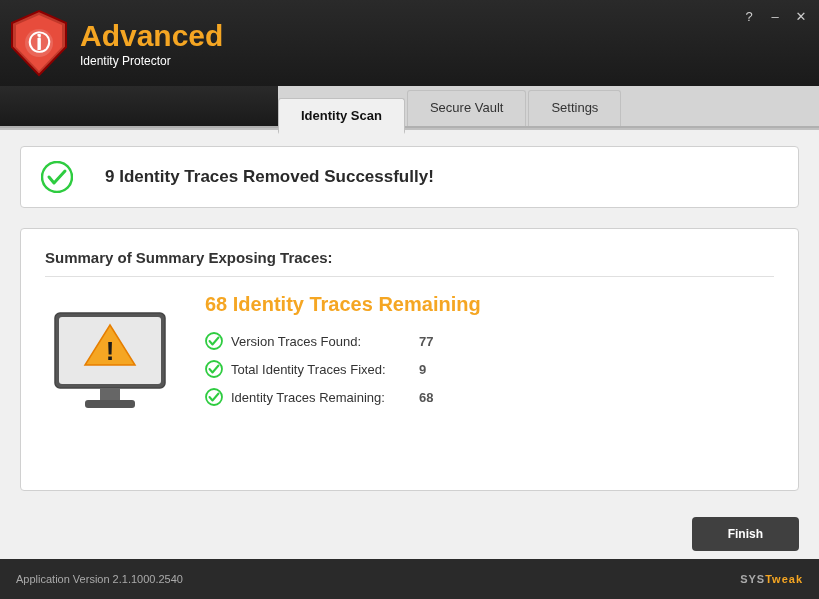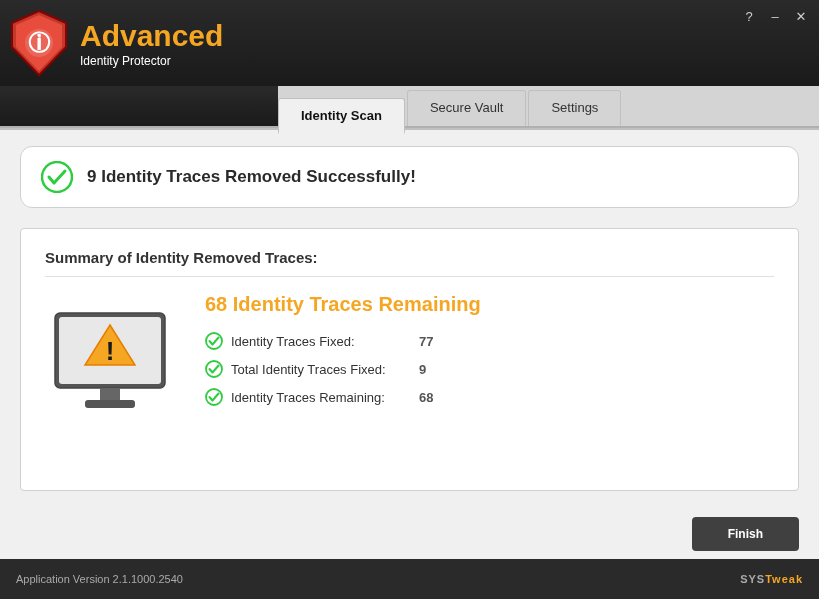--- a/index.html
+++ b/index.html
@@ -71,25 +71,25 @@
       display: flex;
       flex-direction: column;
       border-top: 2px solid #c0c0c0;
       padding: 16px 20px 12px 20px;
     }
 
     
     .success-banner {
       background: #ffffff;
       border: 1px solid #d0d0d0;
-      border-radius: 12px;
+      border-radius: 4px;
       padding: 14px 20px;
       display: flex;
       align-items: center;
-      gap: 14px;
+      gap: 32px;
       margin-bottom: 20px;
     }
     .success-icon {
       width: 32px;
       height: 32px;
       flex-shrink: 0;
     }
     .success-text {
       font-size: 17px;
       font-weight: bold;
@@ -273,21 +273,21 @@
 
   <div class="success-banner">
     <svg class="success-icon" viewBox="0 0 32 32">
       <circle cx="16" cy="16" r="15" fill="none" stroke="#2ecc40" stroke-width="2.5"></circle>
       <polyline points="8,16 13,22 24,10" fill="none" stroke="#2ecc40" stroke-width="3" stroke-linecap="round" stroke-linejoin="round"></polyline>
     </svg>
     <span class="success-text">9 Identity Traces Removed Successfully!</span>
   </div>
 
   <div class="summary-card">
-    <div class="summary-title">Summary of Identity Removed Traces:</div>
+    <div class="summary-title">Summary of Summary Exposing Traces:</div>
     <div class="summary-body">
 
       <div class="monitor-icon">
         <svg width="130" height="120" viewBox="0 0 130 120" xmlns="http://www.w3.org/2000/svg">
 
           <rect x="10" y="10" width="110" height="75" rx="5" ry="5" fill="#555" stroke="#444" stroke-width="1.5"></rect>
           <rect x="14" y="14" width="102" height="67" rx="3" ry="3" fill="#e8e8e8"></rect>
 
           <polygon points="65,22 90,62 40,62" fill="#f5a623" stroke="#e67e00" stroke-width="1.5"></polygon>
           <text x="65" y="57" text-anchor="middle" font-size="26" font-weight="bold" fill="#1a1a1a">!</text>
@@ -298,21 +298,21 @@
       </div>
 
       <div class="summary-stats">
         <div class="traces-remaining">68 Identity Traces Remaining</div>
 
         <div class="stat-row">
           <svg class="stat-check" viewBox="0 0 18 18">
             <circle cx="9" cy="9" r="8" fill="none" stroke="#2ecc40" stroke-width="1.8"></circle>
             <polyline points="4.5,9 7.5,12.5 13.5,5.5" fill="none" stroke="#2ecc40" stroke-width="2" stroke-linecap="round" stroke-linejoin="round"></polyline>
           </svg>
-          <span class="stat-label">Identity Traces Fixed:</span>
+          <span class="stat-label">Version Traces Found:</span>
           <span class="stat-value">77</span>
         </div>
 
         <div class="stat-row">
           <svg class="stat-check" viewBox="0 0 18 18">
             <circle cx="9" cy="9" r="8" fill="none" stroke="#2ecc40" stroke-width="1.8"></circle>
             <polyline points="4.5,9 7.5,12.5 13.5,5.5" fill="none" stroke="#2ecc40" stroke-width="2" stroke-linecap="round" stroke-linejoin="round"></polyline>
           </svg>
           <span class="stat-label">Total Identity Traces Fixed:</span>
           <span class="stat-value">9</span>

